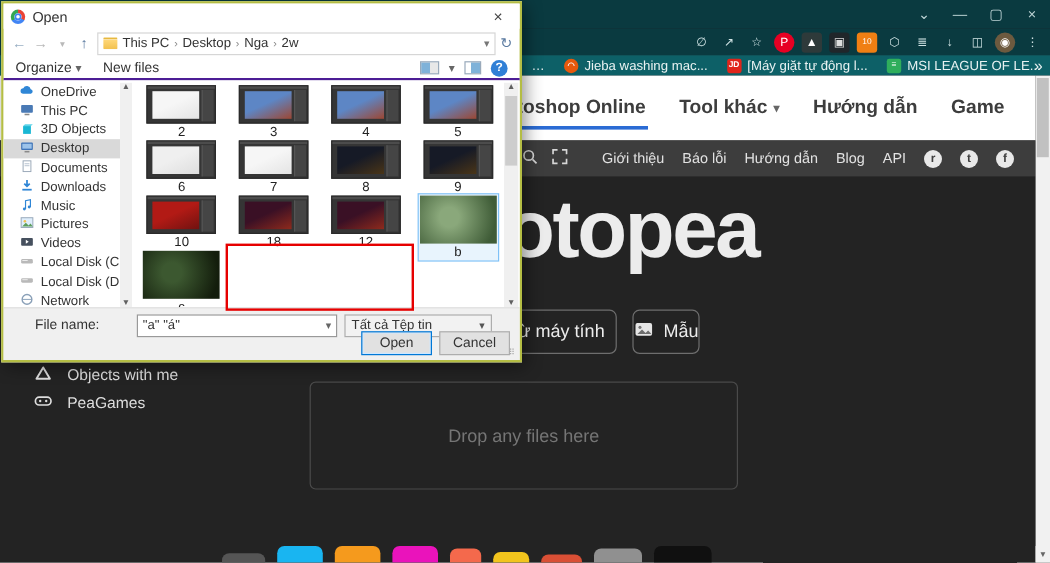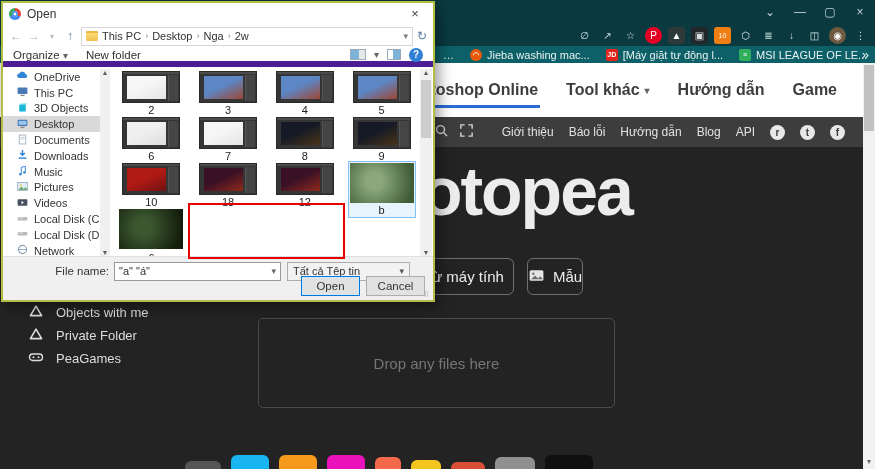--- a/index.html
+++ b/index.html
@@ -48,21 +48,21 @@
   .nav-ar { color:#9ab0c4; font-size:12px; width:14px; text-align:center; }
   .nav-ar.fwd { color:#b9b9b9; }
   .nav-ar.up { color:#5a7aa0; }
   .crumbbox { flex:1; height:19px; border:1px solid #d6d6d6; display:flex; align-items:center; padding:0 4px; gap:4px; font-size:11px; color:#333; }
   .crumb-sep { color:#888; font-size:9px; }
   .folder-ic { width:12px; height:10px; background:linear-gradient(#ffd87a,#f2c14e); border-radius:1px; border-top:2px solid #e8b93e; flex:0 0 auto; }
   .crumb-dd { margin-left:auto; color:#777; font-size:9px; }
   .refresh { color:#5a7aa0; font-size:12px; }
   .searchbox { width:112px; height:19px; border:1px solid #d6d6d6; display:flex; align-items:center; padding:0 5px; font-size:11px; color:#8a8a8a; }
   .searchbox .mag { margin-left:auto; color:#8a8a8a; }
-  .dlg-toolbar { height:19px; display:flex; align-items:center; padding:0 10px; gap:18px; border-bottom:6px solid #4c1d95; font-size:11.5px; }
+  .dlg-toolbar { height:19px; display:flex; align-items:center; padding:0 10px; gap:18px; border-bottom:2px solid #4c1d95; font-size:11.5px; }
   .tb-right { margin-left:auto; display:flex; align-items:center; gap:8px; }
   .mini-view { width:16px; height:11px; background:linear-gradient(90deg,#7fb2d9 55%, #e8e8e8 55%); border:1px solid #9ab; }
   .mini-pane { width:14px; height:11px; background:linear-gradient(90deg,#fff 40%, #7fb2d9 40%); border:1px solid #9ab; }
   .help-ic { width:14px; height:14px; border-radius:50%; background:#2f7fd6; color:#fff; font-size:10px; font-weight:bold; display:flex; align-items:center; justify-content:center; }
   .dlg-body { position:absolute; left:0; top:64px; right:0; bottom:44px; background:#fff; }
   .dlg-side { position:absolute; left:0; top:2px; bottom:0; width:97px; overflow:hidden; }
   .side-item { display:flex; align-items:center; gap:5px; height:15.8px; padding-left:13px; font-size:11px; color:#333; white-space:nowrap; cursor:pointer; }
   .side-item.sel { background:#d9d9d9; }
   .side-item svg, .side-item .gl { flex:0 0 auto; }
   .side-scroll { position:absolute; left:97px; top:2px; bottom:0; width:10px; background:#f0f0f0; color:#606060; font-size:7px; }
@@ -76,21 +76,21 @@
   .thumb.photo { width:64px; height:40px; border:none; }
   .cell-label { font-size:11px; color:#222; margin-top:1px; }
   .cell.sel .wrap { outline:1px solid #7fc1f7; background:#e8f4fd; }
   .wrap { padding:1px; display:flex; flex-direction:column; align-items:center; }
   .grid-scroll { position:absolute; right:1px; top:2px; bottom:0; width:12px; background:#f0f0f0; color:#606060; font-size:7px; }
   .grid-scroll .sa { position:absolute; left:0; width:12px; text-align:center; }
   .grid-scroll .sth { position:absolute; left:1px; top:11px; width:10px; height:58px; background:#cdcdcd; }
   .redbox { position:absolute; left:185px; top:200px; width:157px; height:56px; border:2px solid #e60000; z-index:5; pointer-events:none; }
   .dlg-bottom { position:absolute; left:0; bottom:0; right:0; height:44px; background:#f0f0f0; border-top:1px solid #dfdfdf; }
   .fn-row { position:absolute; left:0; top:4px; right:8px; height:20px; display:flex; align-items:center; }
-  .fn-label { width:111px; text-align:right; padding-right:5px; font-size:11.5px; }
+  .fn-label { width:111px; text-align:center; padding-right:5px; font-size:11.5px; }
   .fn-input { width:167px; height:19px; border:1px solid #999; background:#fff; display:flex; align-items:center; padding:0 4px; font-size:11px; }
   .fn-input .dd { margin-left:auto; color:#666; font-size:9px; }
   .ft-select { margin-left:6px; width:123px; height:19px; border:1px solid #adadad; background:#f2f2f2; display:flex; align-items:center; padding:0 5px; font-size:11px; }
   .ft-select .dd { margin-left:auto; color:#555; font-size:9px; }
   .btn-row { position:absolute; right:8px; bottom:4px; display:flex; gap:6px; }
   .dbtn { width:59px; height:20px; display:flex; align-items:center; justify-content:center; font-size:11.5px; background:#e1e1e1; border:1px solid #adadad; cursor:pointer; }
   .dbtn.primary { border:1px solid #0078d7; box-shadow:inset 0 0 0 1px #cfe8ff; }
   .grip { position:absolute; right:1px; bottom:1px; width:8px; height:8px; color:#aaa; font-size:7px; line-height:8px; }
 </style>
 </head>
@@ -186,26 +186,20 @@
   </div>
   <div class="pp-side" id="ppside">
       <div class="pp-side-item">
         <span><svg width="16" height="16" viewBox="0 0 16 16">
             <path d="M8 3.2L13.6 12.6H2.4Z" fill="none" stroke="#dddddd" stroke-width="1.6" stroke-linejoin="round"></path>
           </svg></span>
         <span>Objects with me</span>
       </div>
       <div class="pp-side-item">
         <span><svg width="16" height="16" viewBox="0 0 16 16">
-            <path d="M8 3.2L13.6 12.6H2.4Z" fill="none" stroke="#dddddd" stroke-width="1.6" stroke-linejoin="round"></path>
-          </svg></span>
-        <span>Private Folder</span>
-      </div>
-      <div class="pp-side-item">
-        <span><svg width="16" height="16" viewBox="0 0 16 16">
             <rect x="1.5" y="5" width="13" height="6.5" rx="3.2" fill="none" stroke="#dddddd" stroke-width="1.4"></rect>
             <circle cx="5.5" cy="8.2" r="1" fill="#dddddd"></circle>
             <circle cx="10.5" cy="8.2" r="1" fill="#dddddd"></circle>
           </svg></span>
         <span>PeaGames</span>
       </div>
     </div>
   <div class="dropzone">
     <span>Drop any files here</span>
   </div>
@@ -244,21 +238,21 @@
           <span class="crumb-sep">›</span>
           <span>Nga</span>
           <span class="crumb-sep">›</span>
           <span>2w</span>
           <span class="crumb-dd">▾</span>
         </div>
       <span class="refresh">↻</span>
     </div>
     <div class="dlg-toolbar">
       <span><span>Organize</span> <span class="caret">▾</span></span>
-      <span>New folder</span>
+      <span>New files</span>
       <span class="tb-right">
         <span class="mini-view"></span>
         <span class="caret">▾</span>
         <span class="mini-pane"></span>
         <span class="help-ic">?</span>
       </span>
     </div>
     <div class="dlg-body">
       <div class="dlg-side" id="dside">
           <div class="side-item">

